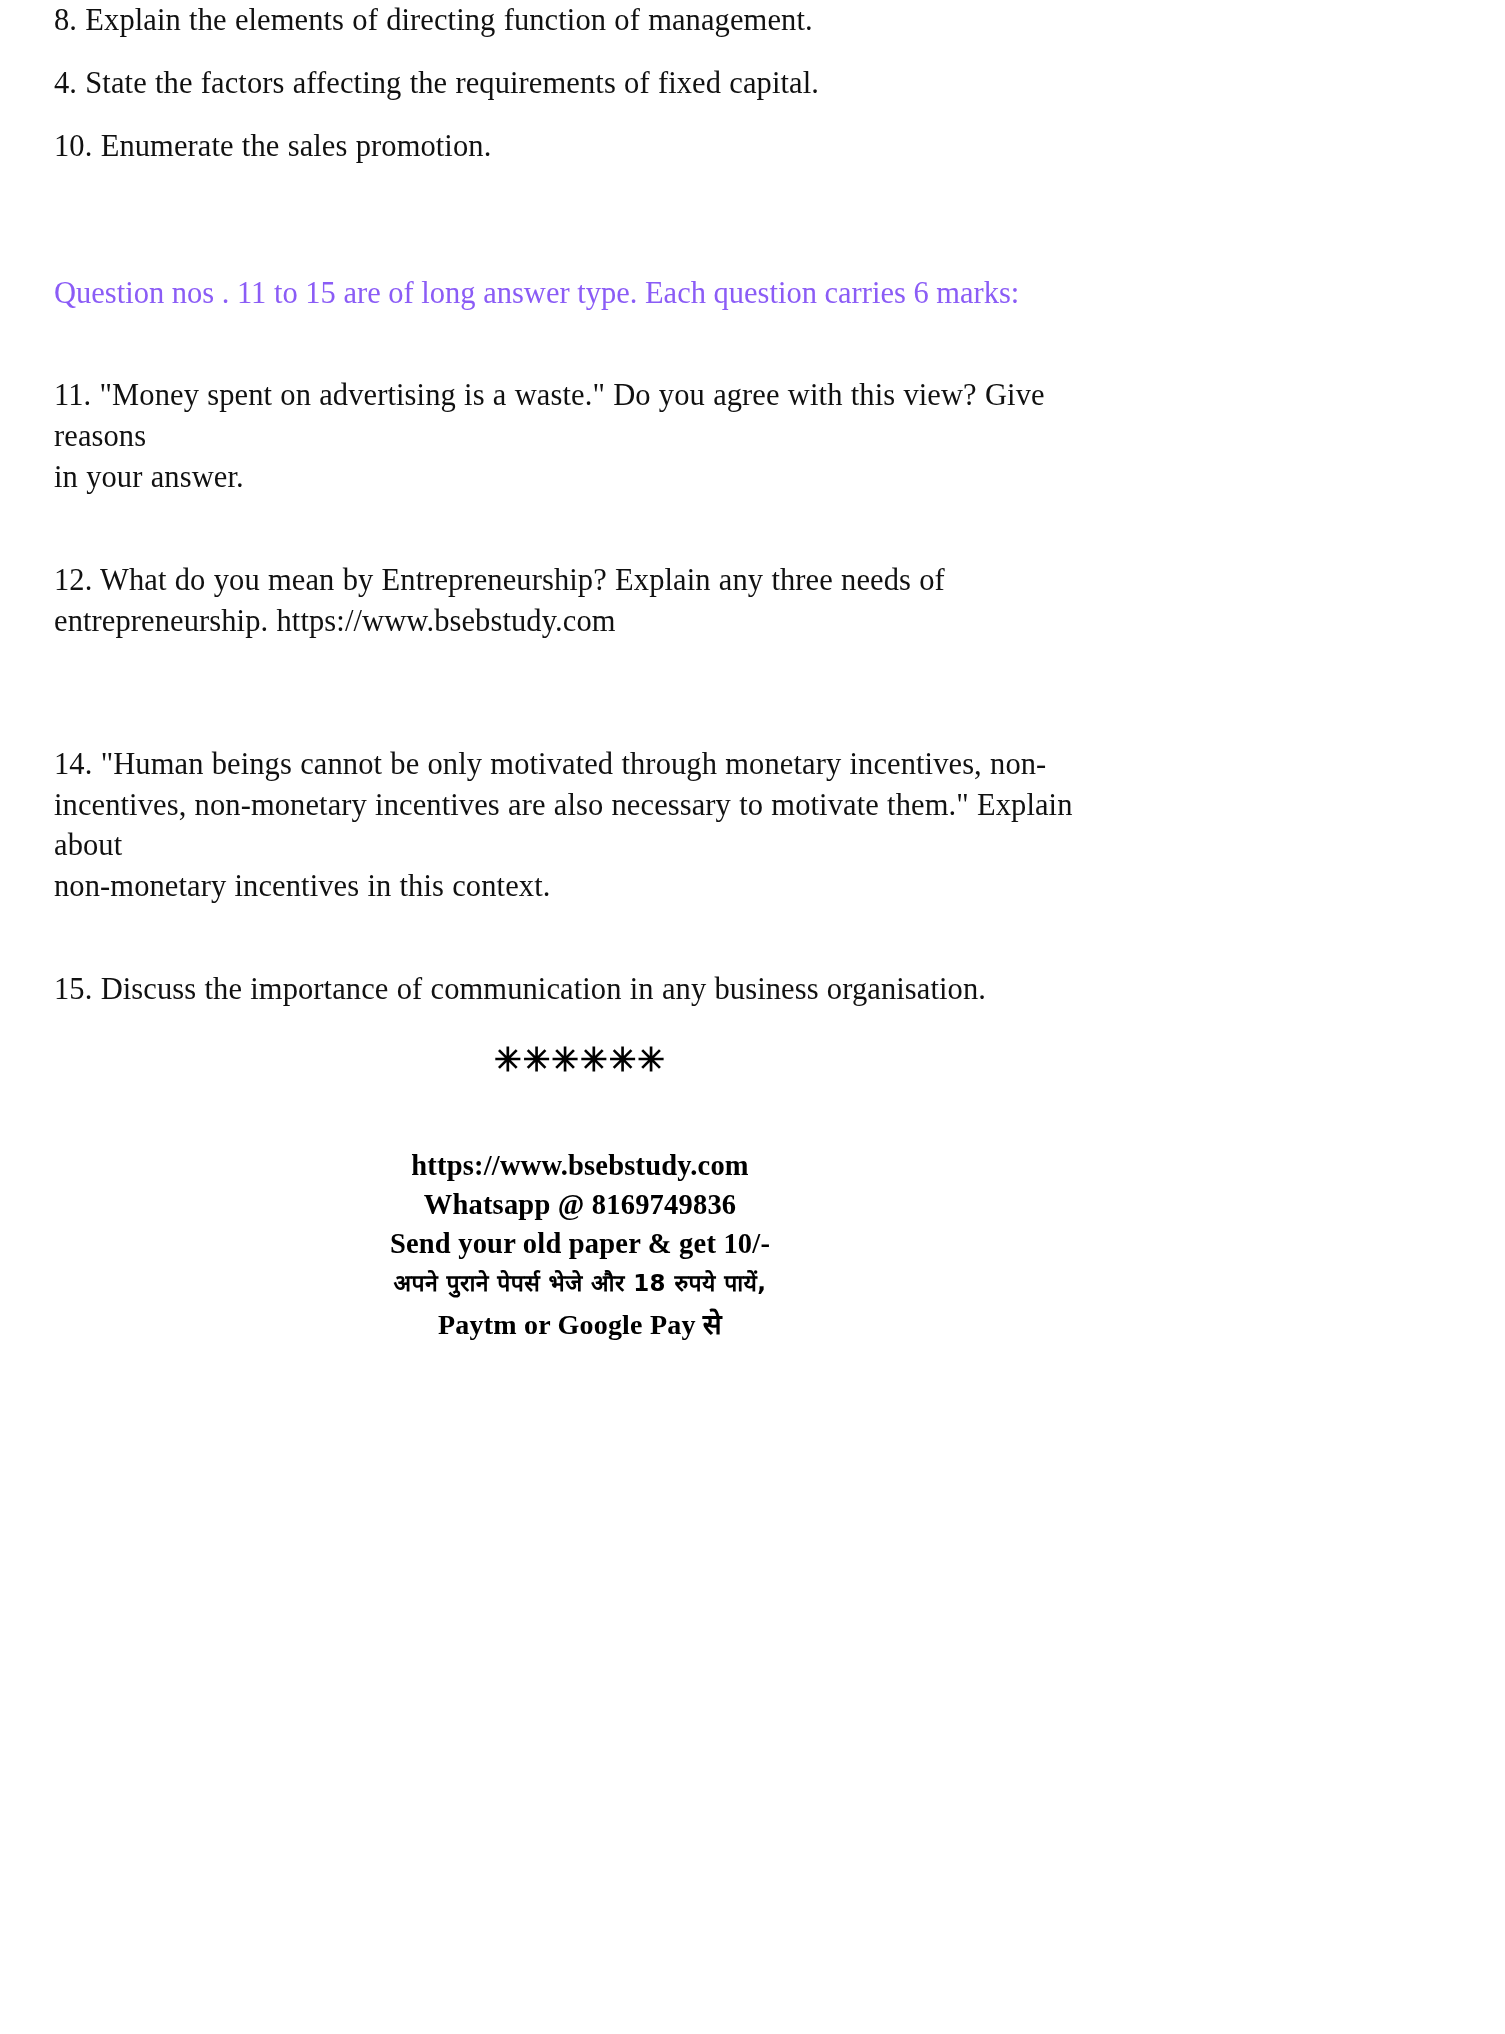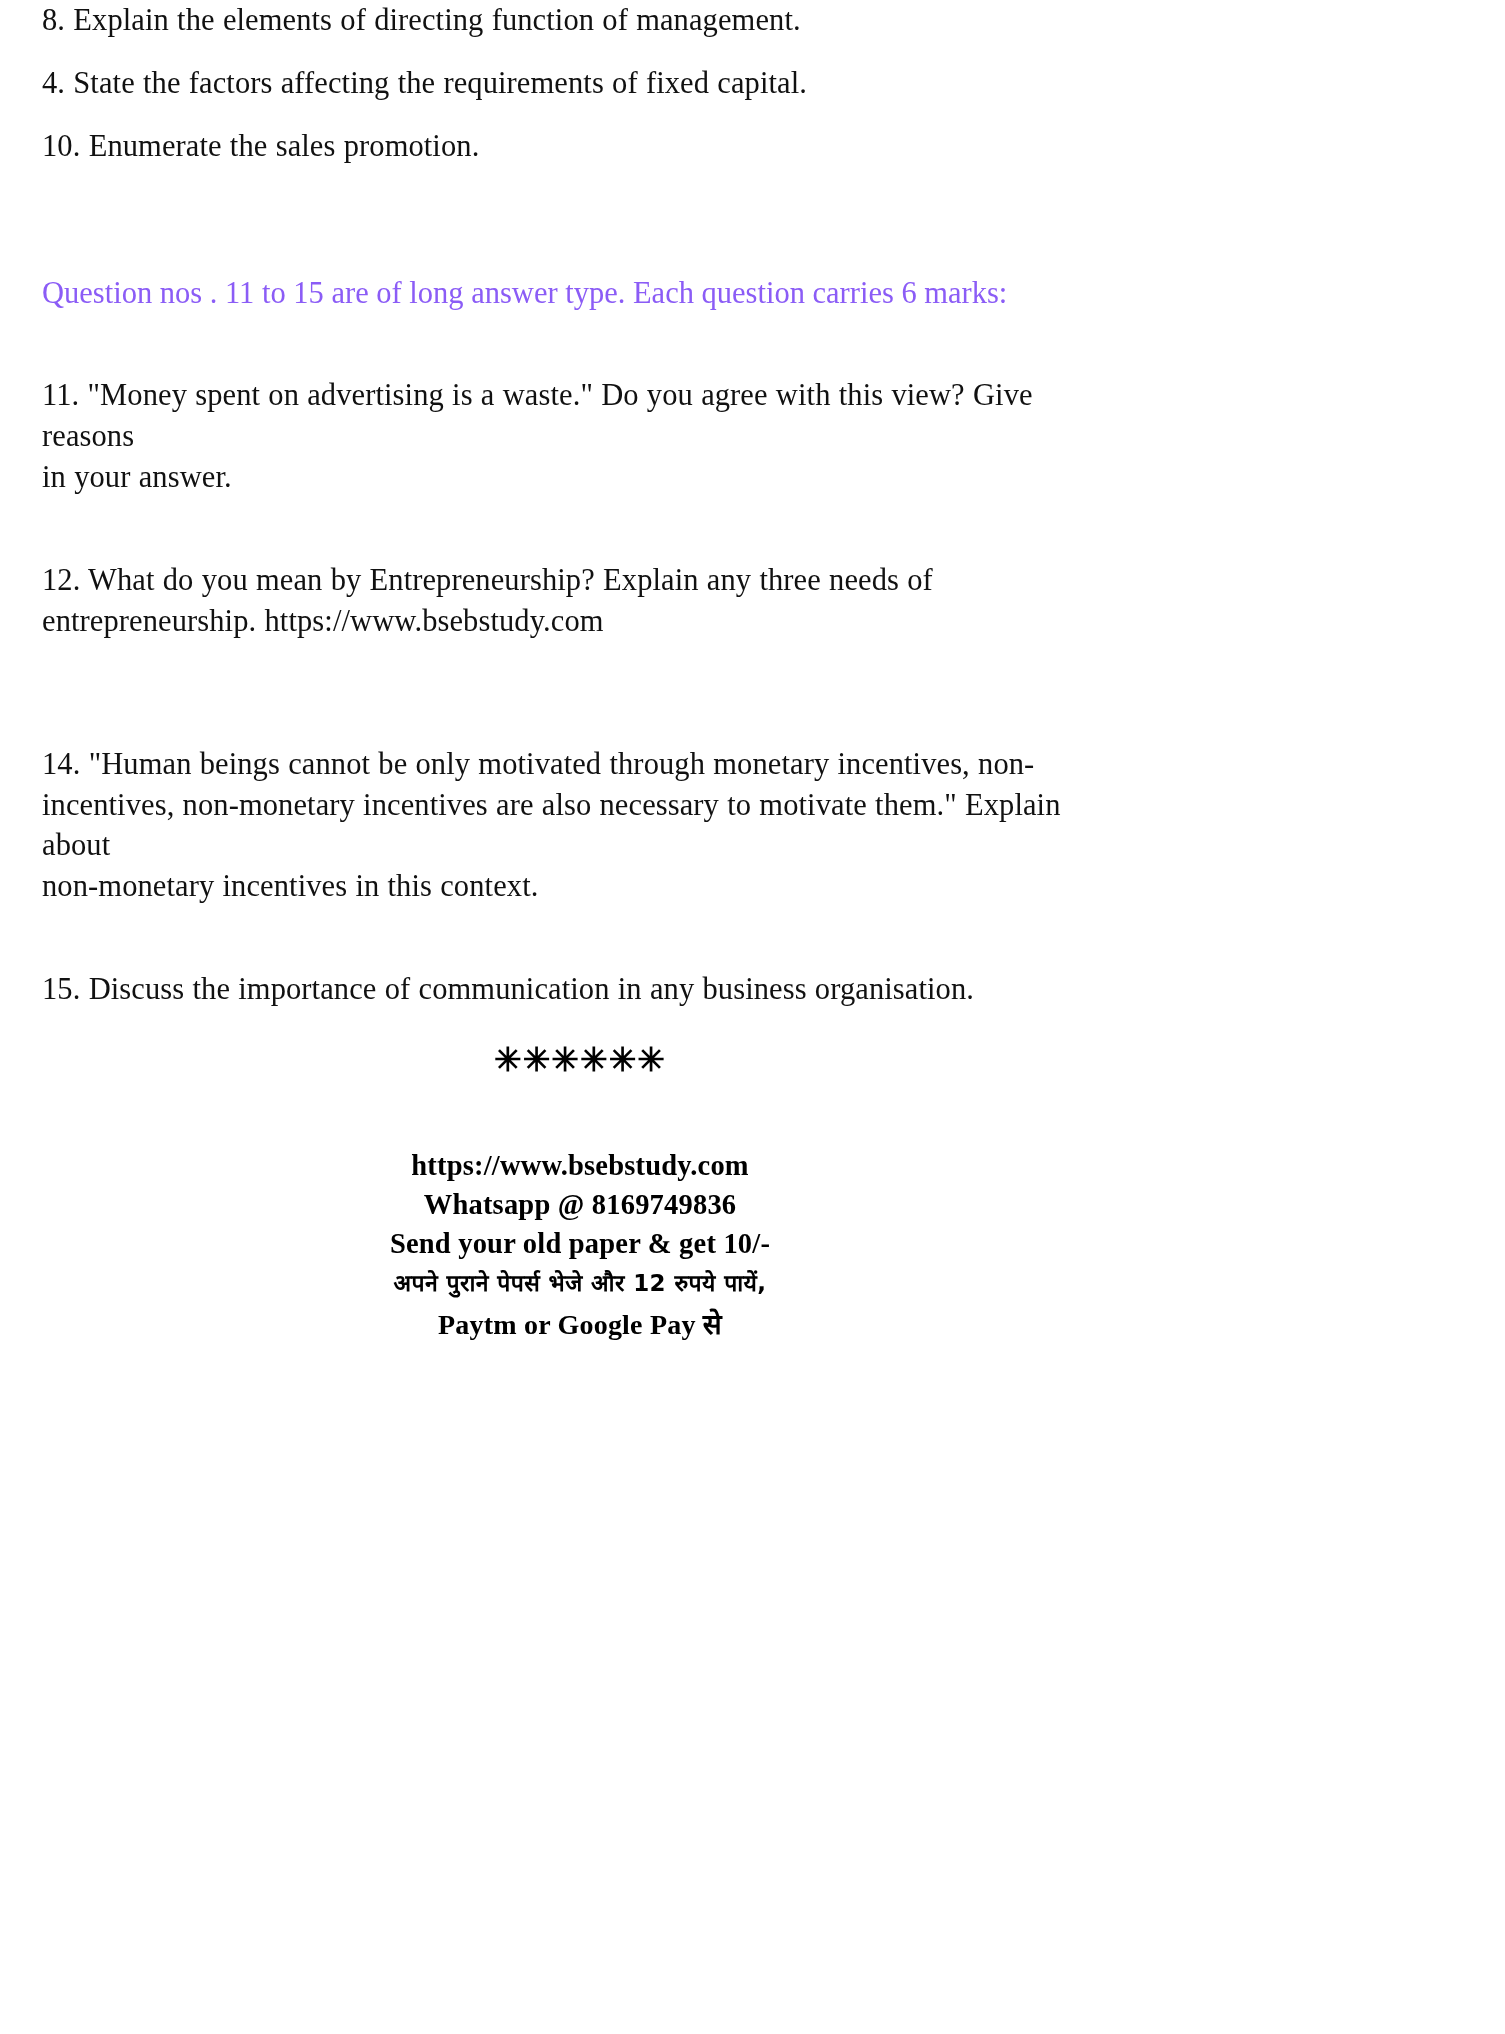--- a/index.html
+++ b/index.html
@@ -30,20 +30,21 @@
     font-size: 30.5px;
     line-height: 1.34;
     letter-spacing: 0.1px;
     color: #111111;
     margin: 0;
     text-align: left;
     word-spacing: 0.5px;
   }
   .block {
     margin-bottom: 22px;
+    margin-left: 12px;
   }
   .spacer-lg {
     height: 84px;
   }
   .spacer-md {
     height: 40px;
   }
   .instruction {
     font-size: 30.5px;
     line-height: 1.34;
@@ -149,17 +150,17 @@
     </div>
 
   </div>
 
   <div class="stars">✳✳✳✳✳✳</div>
 
   <div class="footer">
     <p class="footer-line">https://www.bsebstudy.com</p>
     <p class="footer-line">Whatsapp @ 8169749836</p>
     <p class="footer-line">Send your old paper &amp; get 10/-</p>
-    <p class="footer-line hindi">अपने पुराने पेपर्स भेजे और 12 रुपये पायें,</p>
+    <p class="footer-line hindi">अपने पुराने पेपर्स भेजे और 18 रुपये पायें,</p>
     <p class="footer-line paytm">Paytm or Google Pay  से</p>
   </div>
 
 </div>
 
 </body></html>

